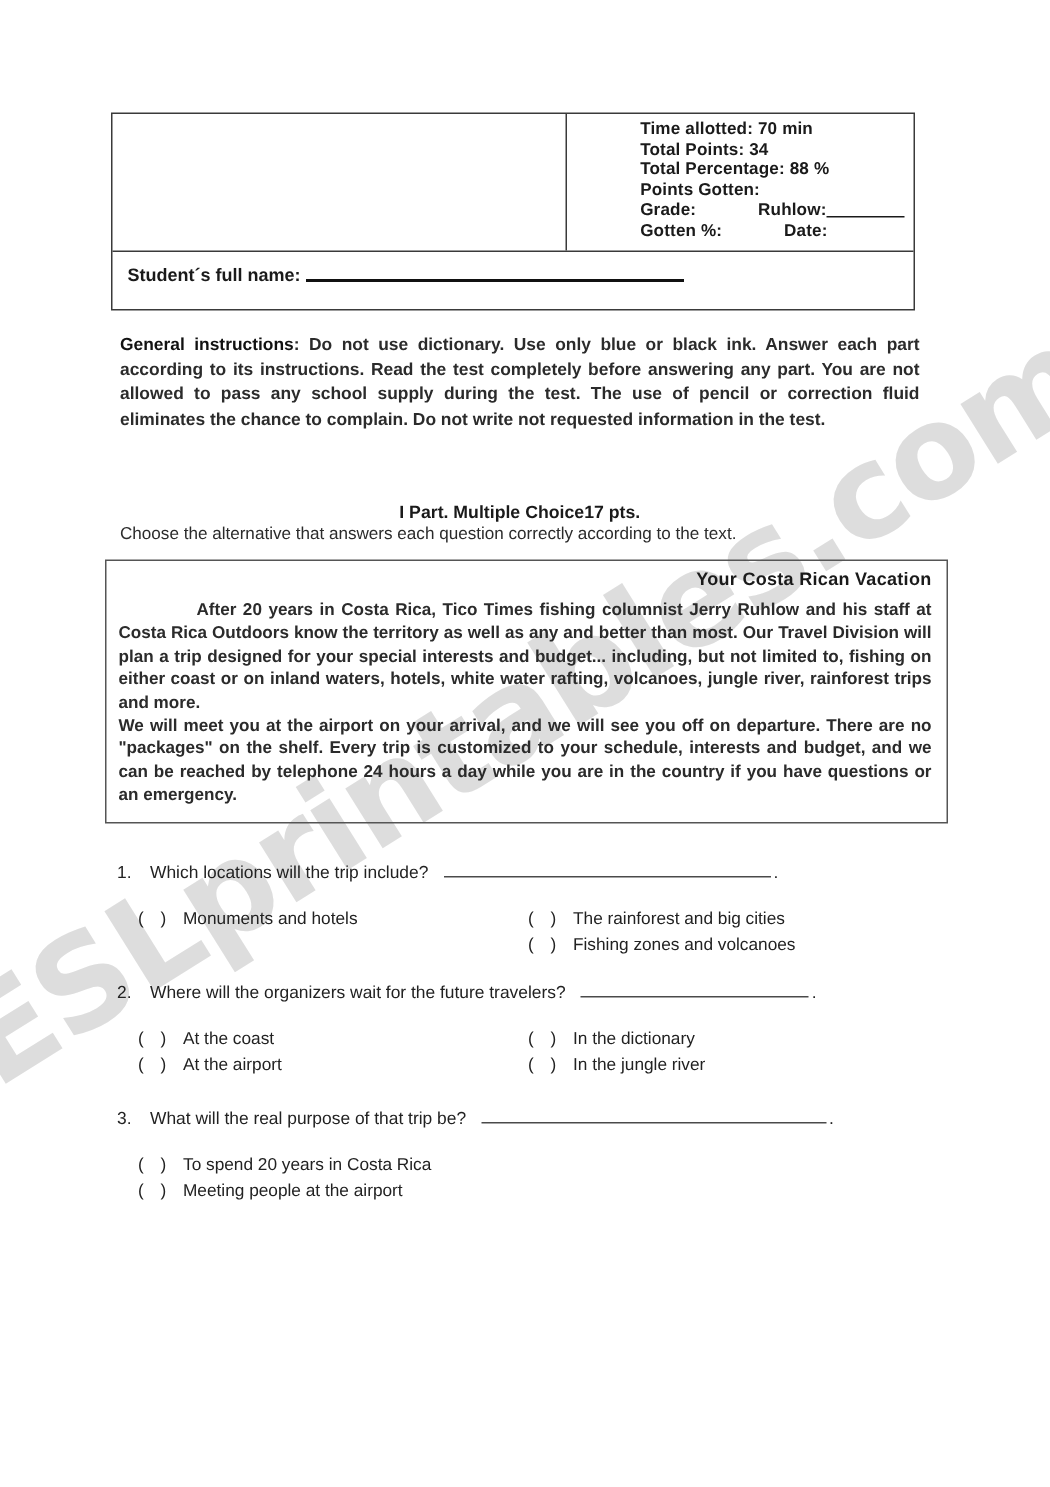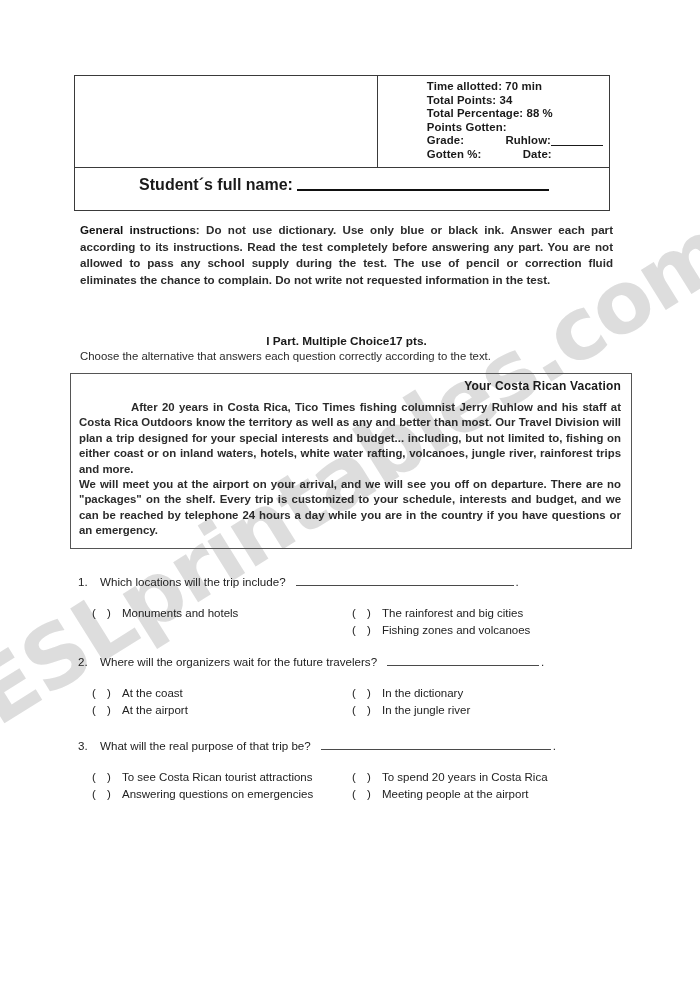--- a/index.html
+++ b/index.html
@@ -79,23 +79,22 @@
   }
   .uline-sm {
     display: inline-block;
     width: 52px;
     border-bottom: 1.6px solid #1a1a1a;
     vertical-align: -2px;
   }
   .hdr-bottom {
     padding: 8px 6px 16px 10px;
     font-weight: 700;
-    font-size: 16px;
+    font-size: 12px;
     white-space: nowrap;
-    text-align: center;
   }
   .uline-name {
     display: inline-block;
     width: 252px;
     border-bottom: 2px solid #111;
     vertical-align: -1px;
     margin-left: 4px;
   }
 
   
@@ -290,24 +289,20 @@
           </div>
         </div>
         <div class="question" style="top: 739px;">
           <div class="q-line">
             <span class="q-num">3.</span>
             <span class="q-text">What will the real purpose of that trip be?</span>
             <span class="q-blank" style="width: 230px;"></span>
             <span class="q-dot">.</span>
           </div>
           <div class="options">
-            <div class="opt-col first">
-              <div class="opt-row"><span class="paren">(  )</span><span>To see Costa Rican tourist attractions</span></div>
-              <div class="opt-row"><span class="paren">(  )</span><span>Answering questions on emergencies</span></div>
-            </div>
             <div class="opt-col second">
               <div class="opt-row"><span class="paren">(  )</span><span>To spend 20 years in Costa Rica</span></div>
               <div class="opt-row"><span class="paren">(  )</span><span>Meeting people at the airport</span></div>
             </div>
           </div>
         </div>
       </div>
 
   </div>
 </div>

